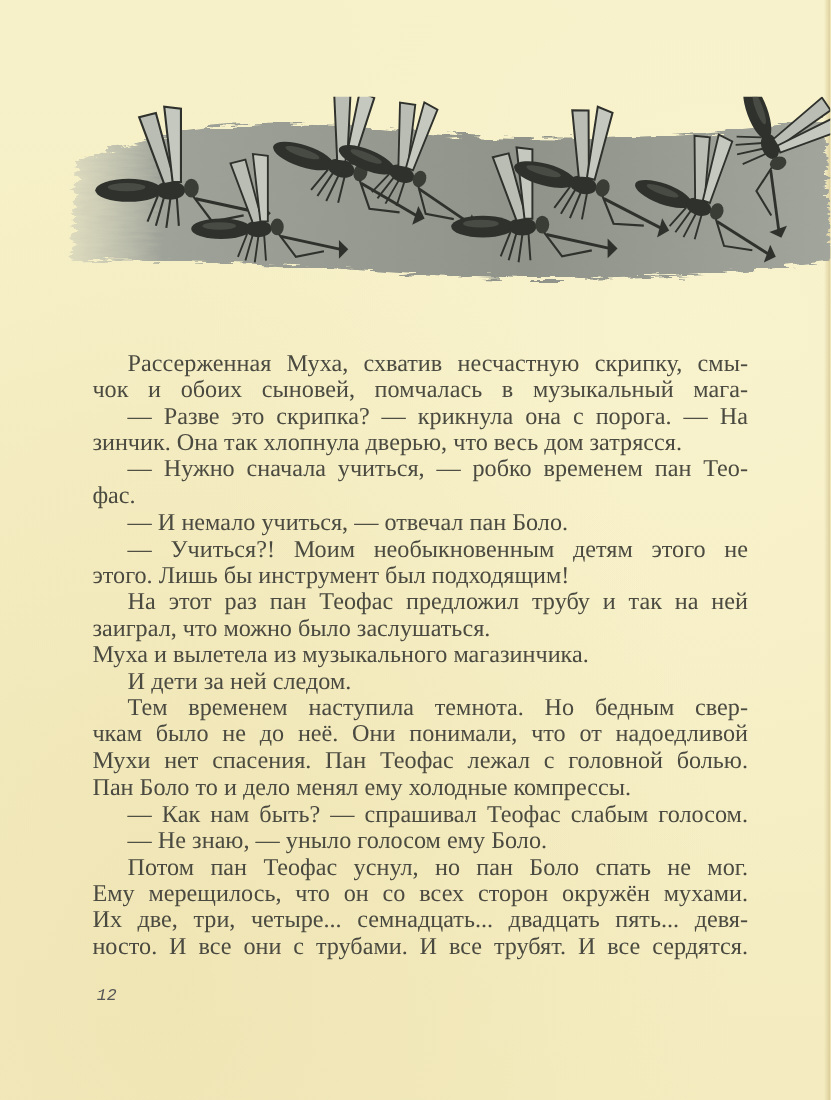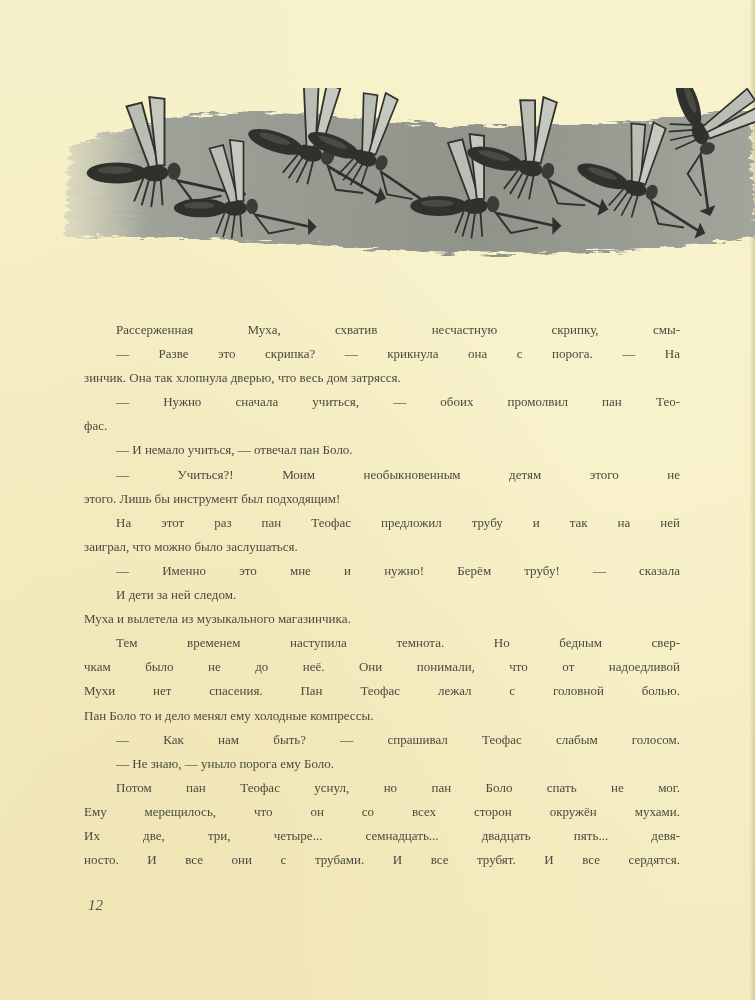--- a/index.html
+++ b/index.html
@@ -20,32 +20,32 @@
   .right-edge {
     position:absolute; right:0; top:0; width:6px; height:1000px;
     background:linear-gradient(90deg, rgba(200,185,130,0) 0%, rgba(190,170,110,0.5) 100%);
   }
   .illustration {
     position:absolute; left:60px; top:88px; width:695px; height:172px;
   }
   .illustration svg { width:100%; height:100%; display:block; }
   .text-block {
     position:absolute; left:84px; top:318px; width:596px;
-    font-size:13px; line-height:24.1px;
+    font-size:22px; line-height:24.1px;
   }
   .line {
     display:block; white-space:nowrap;
     text-align:justify; text-align-last:justify;
     height:24.1px;
   }
   .line.indent { padding-left:32px; }
   .line.last { text-align-last:left; }
   .page-number {
     position:absolute; left:88px; top:897px;
-    font-style:italic; font-size:15px; color:#555;
+    font-style:italic; font-size:15px; color:#555;font-family:Liberation Mono, monospace;
   }
 </style>
 </head>
 <body>
 
 <div class="page-bg"></div>
 <div class="right-edge"></div>
 
 <div class="illustration">
   <svg viewBox="0 0 695 172" preserveAspectRatio="none">
@@ -86,37 +86,37 @@
     <use href="#fly" transform="translate(305,70) rotate(22) scale(0.85)"></use>
     <use href="#fly" transform="translate(415,118) scale(0.9)"></use>
     <use href="#fly" transform="translate(470,80) rotate(15) scale(0.9)"></use>
     <use href="#fly" transform="translate(575,100) rotate(20) scale(0.85)"></use>
     <use href="#fly" transform="translate(640,45) rotate(70) scale(0.85)"></use>
   </svg>
 </div>
 
 <div class="text-block">
   <span class="line indent">Рассерженная Муха, схватив несчастную скрипку, смы-</span>
+  <span class="line">чок и обоих сыновей, помчалась в музыкальный мага-</span>
   <span class="line indent">— Разве это скрипка? — крикнула она с порога. — На</span>
   <span class="line last">зинчик. Она так хлопнула дверью, что весь дом затрясся.</span>
-  <span class="line indent">— Нужно сначала учиться, — обоих промолвил пан Тео-</span>
+  <span class="line indent">— Нужно сначала учиться, — робко временем пан Тео-</span>
   <span class="line last">фас.</span>
   <span class="line indent last">— И немало учиться, — отвечал пан Боло.</span>
   <span class="line indent">— Учиться?! Моим необыкновенным детям этого не</span>
   <span class="line last">этого. Лишь бы инструмент был подходящим!</span>
   <span class="line indent">На этот раз пан Теофас предложил трубу и так на ней</span>
   <span class="line last">заиграл, что можно было заслушаться.</span>
-  <span class="line indent">— Именно это мне и нужно! Берём трубу! — сказала</span>
+  <span class="line last">Муха и вылетела из музыкального магазинчика.</span>
   <span class="line indent last">И дети за ней следом.</span>
-  <span class="line last">Муха и вылетела из музыкального магазинчика.</span>
   <span class="line indent">Тем временем наступила темнота. Но бедным свер-</span>
   <span class="line">чкам было не до неё. Они понимали, что от надоедливой</span>
   <span class="line">Мухи нет спасения. Пан Теофас лежал с головной болью.</span>
   <span class="line last">Пан Боло то и дело менял ему холодные компрессы.</span>
   <span class="line indent">— Как нам быть? — спрашивал Теофас слабым голосом.</span>
-  <span class="line indent last">— Не знаю, — уныло порога ему Боло.</span>
+  <span class="line indent last">— Не знаю, — уныло голосом ему Боло.</span>
   <span class="line indent">Потом пан Теофас уснул, но пан Боло спать не мог.</span>
   <span class="line">Ему мерещилось, что он со всех сторон окружён мухами.</span>
   <span class="line">Их две, три, четыре... семнадцать... двадцать пять... девя-</span>
   <span class="line">носто. И все они с трубами. И все трубят. И все сердятся.</span>
 </div>
 
 <div class="page-number">12</div>
 
 </body></html>

